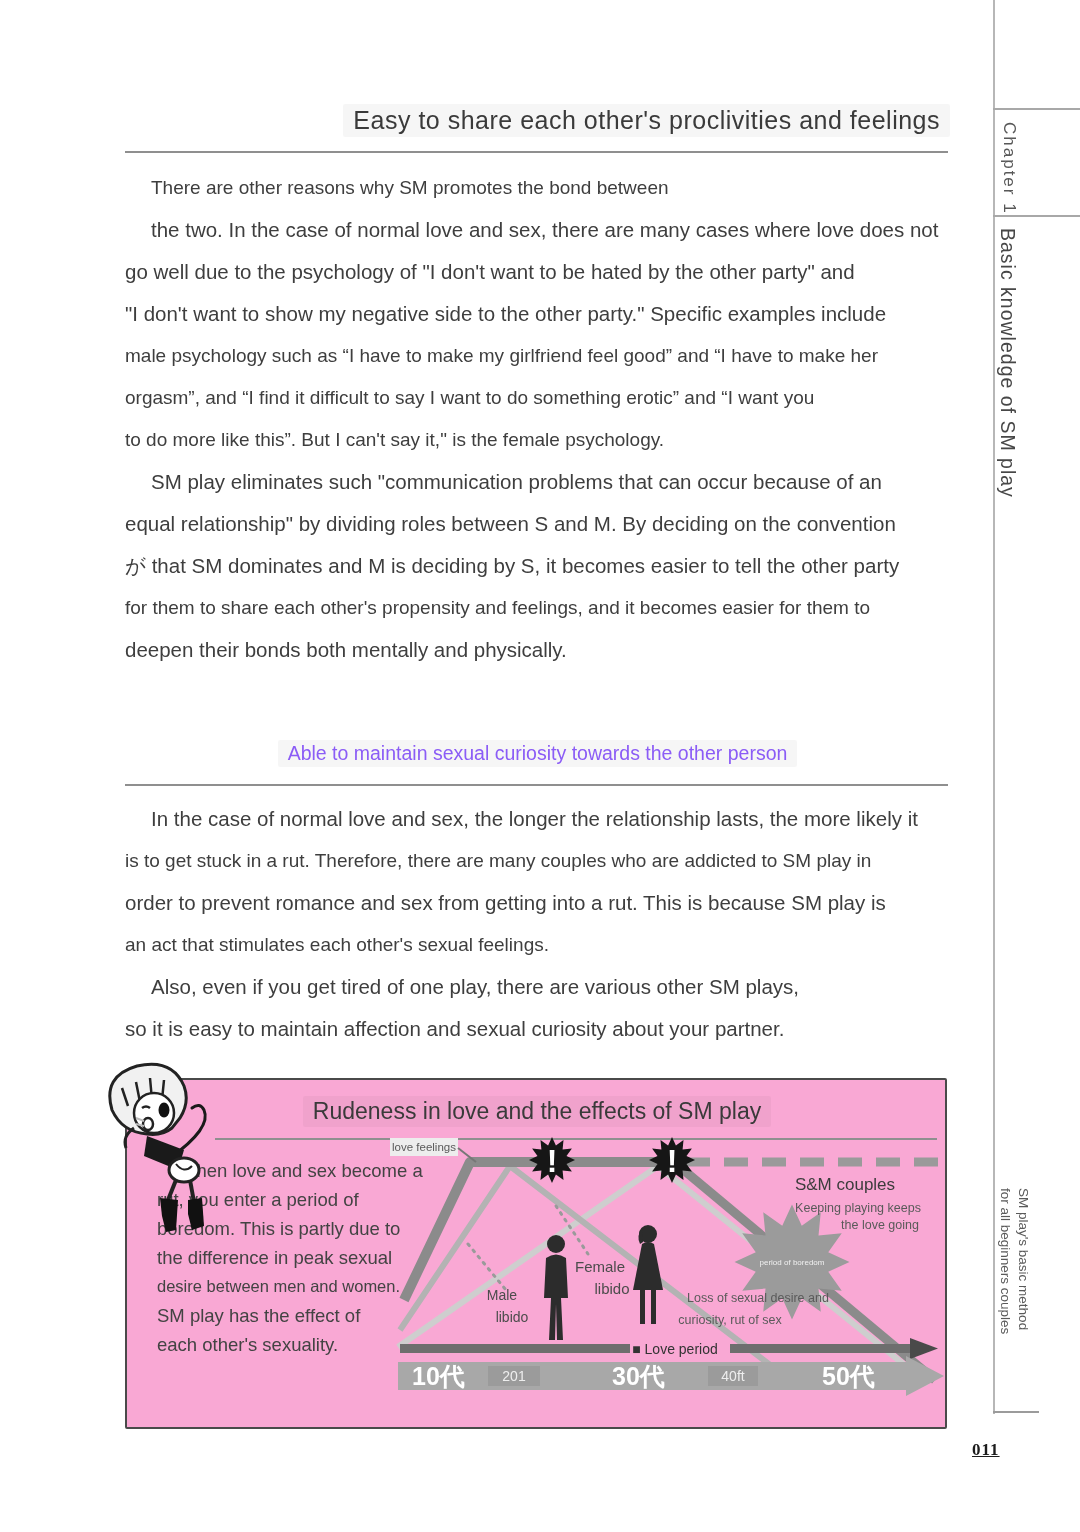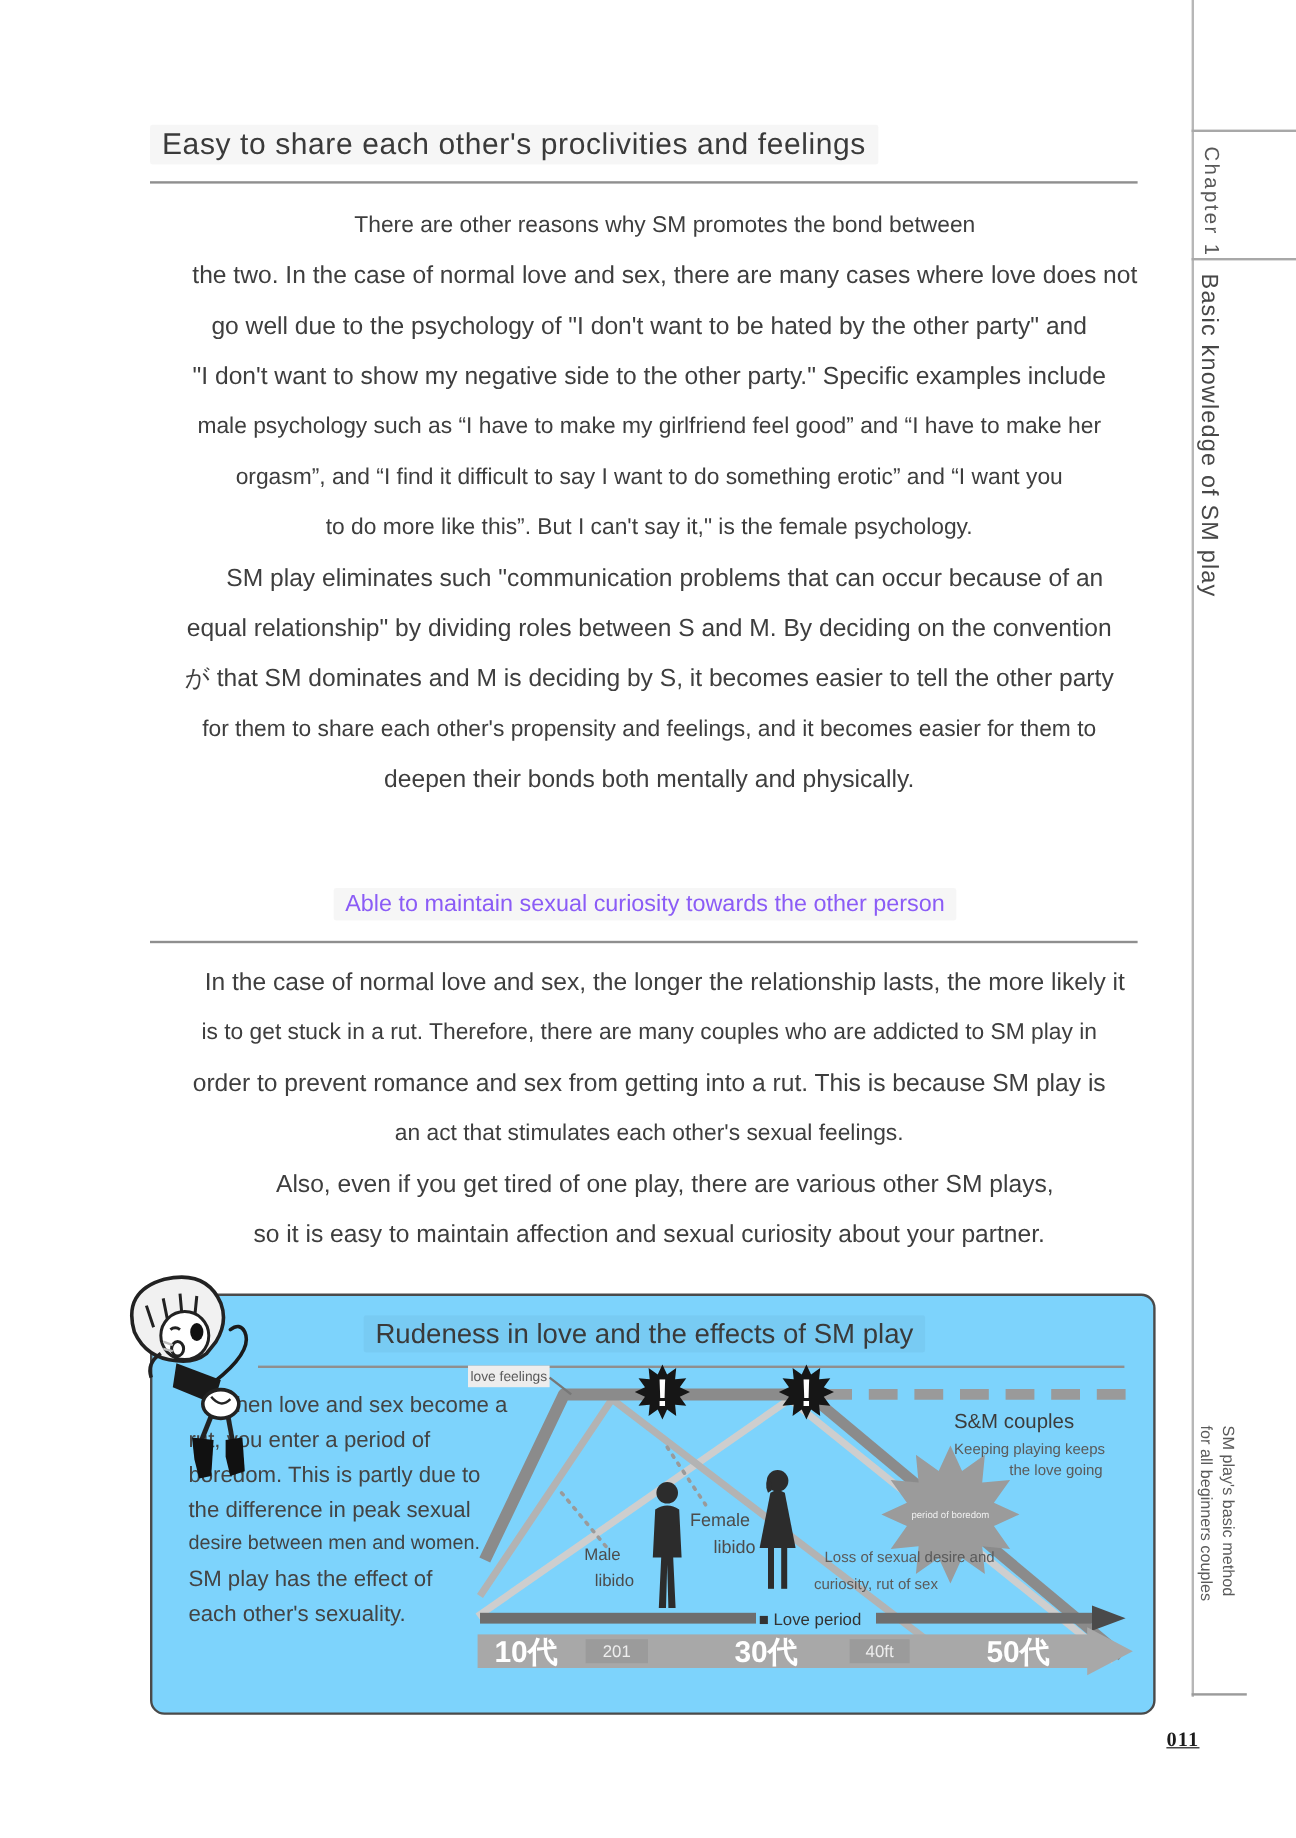--- a/index.html
+++ b/index.html
@@ -1,33 +1,33 @@
 <!DOCTYPE html>
 <html><head>
 <meta charset="utf-8">
 <style>
   html,body{margin:0;padding:0;background:#ffffff;}
   .page{position:relative;width:1080px;height:1532px;background:#fff;overflow:hidden;
         font-family:"Liberation Sans","DejaVu Sans",sans-serif;color:#3e3e3e;}
   
-  .h1{position:absolute;left:125px;top:104px;width:825px;text-align:left;
+  .h1{position:absolute;left:125px;top:104px;width:825px;text-align:right;
       font-size:25px;font-weight:400;color:#3a3a3a;letter-spacing:.5px;}
   .hl{background:rgba(0,0,0,0.035);padding:2px 10px;border-radius:2px;display:inline-block;}
   .rule{position:absolute;left:125px;width:823px;height:2px;background:#8f8f8f;}
   .rule1{top:151px;} .rule2{top:784px;}
   .h2{position:absolute;left:125px;top:740px;width:825px;text-align:center;
       font-size:19.5px;color:#8b5cf6;}
   .para{position:absolute;left:125px;width:832px;}
   .para1{top:167px;} .para2{top:798px;}
-  .line{height:42px;line-height:42px;font-size:20.5px;white-space:nowrap;text-align:center;}
+  .line{height:42px;line-height:42px;font-size:20.5px;white-space:nowrap;}
   .line.sm{font-size:19px;}
   .line.ind{margin-left:26px;}
   
   .infobox{position:absolute;left:125px;top:1078px;width:818px;height:347px;
-           border:2px solid #4a4a4a;border-radius:12px;background:#7dd3fc;padding-left:16px;}
+           border:2px solid #4a4a4a;border-radius:2px;background:#f9a8d4;}
   .ib-title{position:absolute;left:90px;top:16px;width:640px;text-align:center;
             font-size:23px;color:#3a3a3a;}
   .ib-rule{position:absolute;left:88px;top:58px;width:722px;height:2px;background:#8f8f8f;}
   .ib-text{position:absolute;left:30px;top:76px;width:252px;}
   .ib-line{height:29px;line-height:29px;font-size:18.5px;color:#434343;white-space:nowrap;}
   .ib-line.ind{margin-left:22px;}
   .chartwrap{position:absolute;left:263px;top:52px;width:555px;height:292px;}
   
   .mascot{position:absolute;left:92px;top:1058px;width:130px;height:190px;z-index:5;}
   

